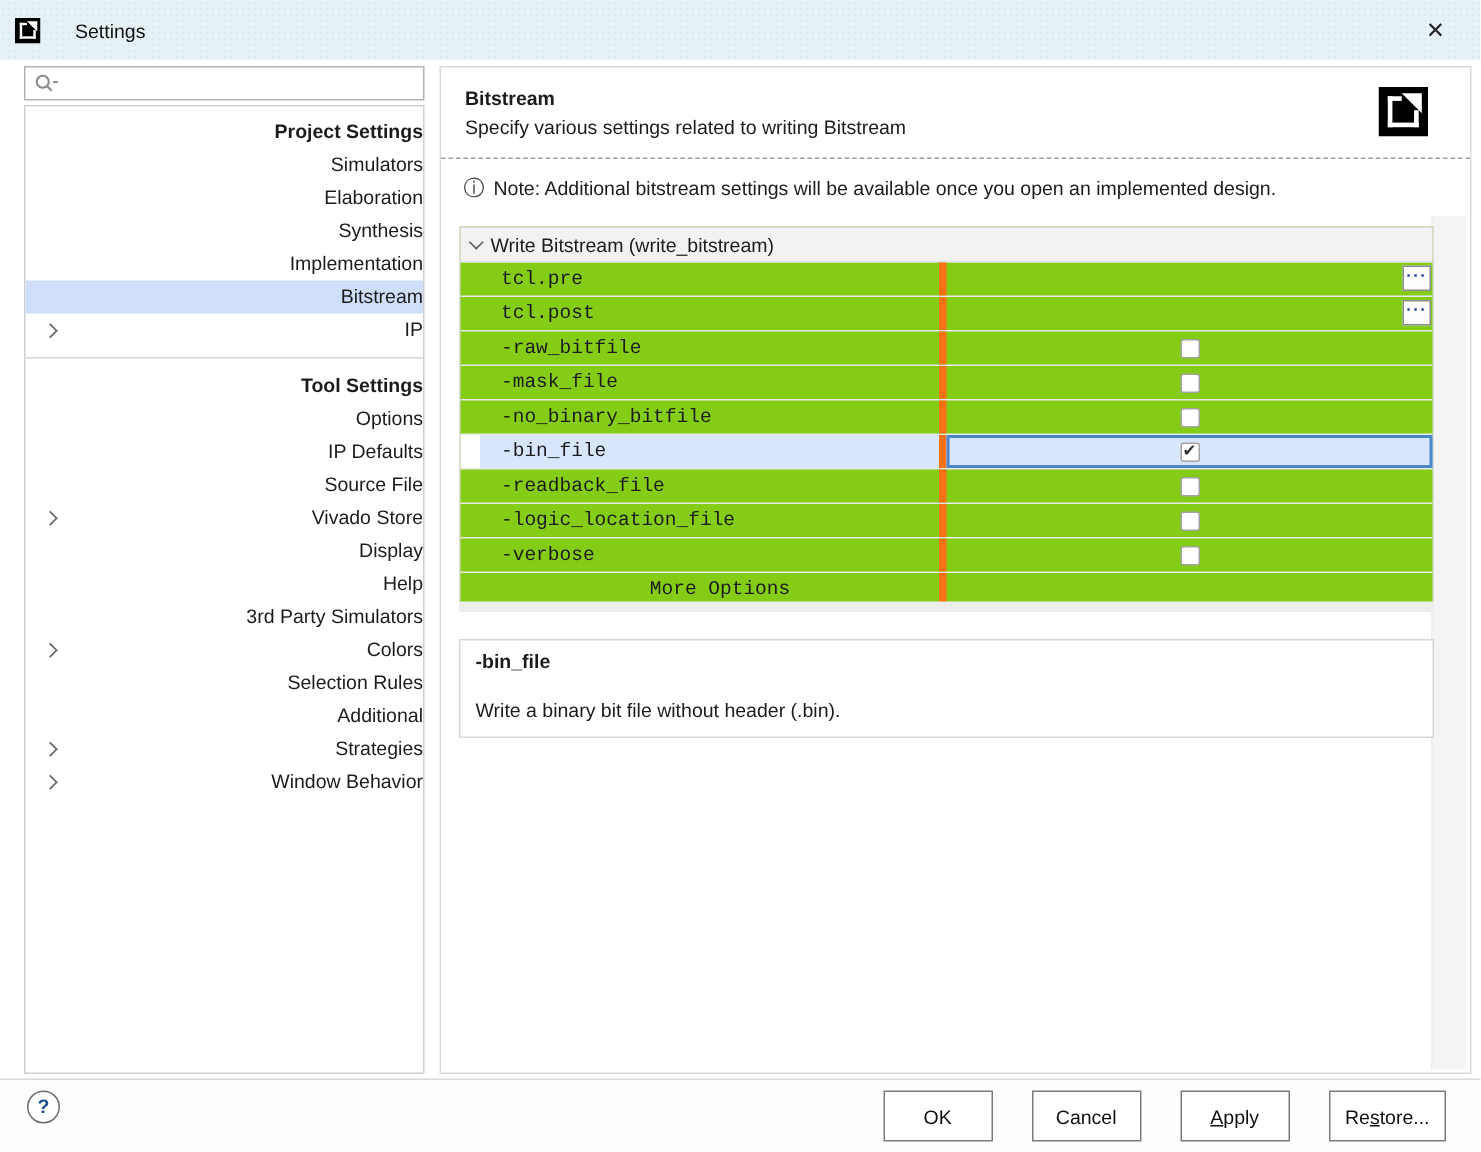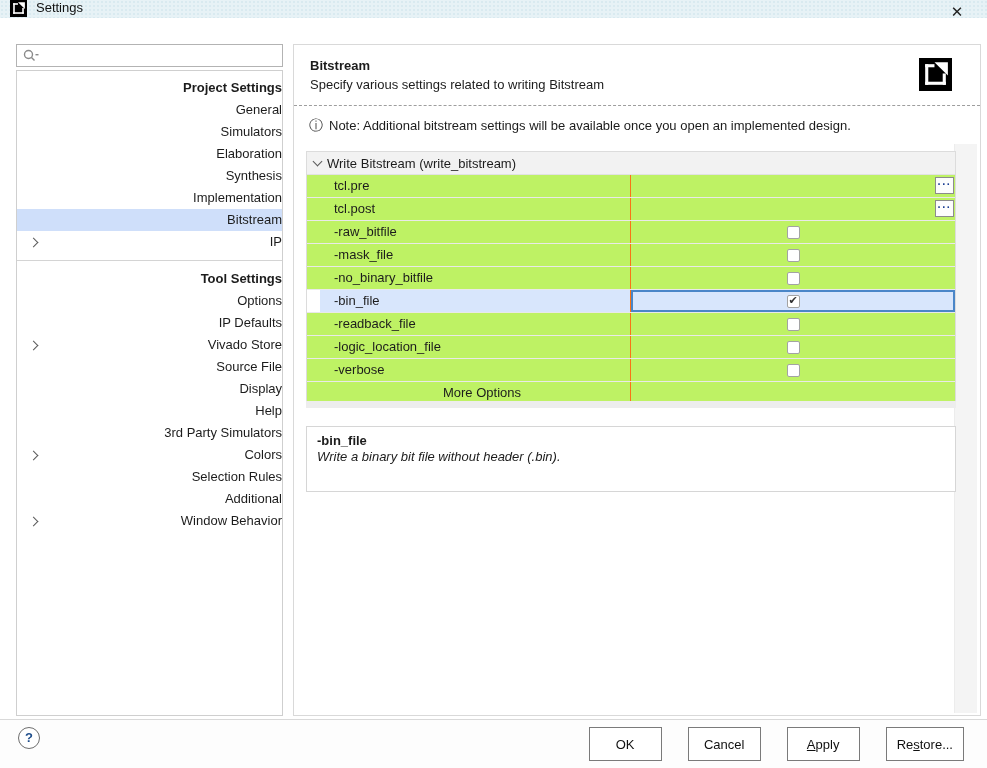--- a/index.html
+++ b/index.html
@@ -1,21 +1,21 @@
 <!DOCTYPE html>
 <html><head>
 <meta charset="utf-8">
 <style>
   html,body{margin:0;padding:0;}
   body{width:987px;height:768px;position:relative;background:#fff;
        font-family:"Liberation Sans",sans-serif;font-size:13px;color:#1c1c1c;overflow:hidden;}
   
-  .titlebar{position:absolute;top:0;left:0;right:0;height:18px;background:#e7f2f6;
+  .titlebar{position:absolute;top:0;left:0;right:0;height:40px;background:#e7f2f6;
     background-image:radial-gradient(#d9eaf0 1px, rgba(0,0,0,0) 1px);background-size:4px 4px;
-    display:flex;align-items:flex-start;padding:0 10px;box-sizing:border-box;}
+    display:flex;align-items:center;padding:0 10px;box-sizing:border-box;gap:14px;}
   .titlebar .logo16{width:17px;height:17px;margin-right:9px;}
   .titlebar .wtitle{font-size:13px;color:#111;}
   .titlebar .close{margin-left:auto;width:24px;height:24px;display:flex;align-items:center;
     justify-content:center;font-size:15px;color:#222;cursor:default;margin-right:8px;}
   
   .search{position:absolute;left:16px;top:44px;width:267px;height:23px;border:1px solid #b3b3b3;
     background:#fff;box-sizing:border-box;display:flex;align-items:center;padding:0 5px;}
   .search svg{flex:0 0 auto;}
   .search input{border:none;outline:none;flex:1;font:13px "Liberation Sans",sans-serif;height:18px;}
   
@@ -34,43 +34,43 @@
   .panel-header{position:absolute;top:0;left:0;right:0;height:61px;border-bottom:1px dashed #9e9e9e;
     padding:13px 16px;box-sizing:border-box;}
   .p-title{font-weight:bold;}
   .p-sub{margin-top:4px;}
   .panel-logo{position:absolute;right:28px;top:13px;width:33px;height:33px;}
   .note{position:absolute;top:69px;left:15px;right:40px;height:22px;display:flex;align-items:center;gap:6px;}
   .note .i-ic{color:#3c3c3c;font-size:14px;line-height:14px;}
   .gutter-scroll{position:absolute;top:99px;right:3px;bottom:2px;width:22px;background:#f4f4f4;
     border-left:1px solid #ececec;}
   
-  .tbl{position:absolute;left:12px;top:106px;width:650px;border:1px solid #dcdcdc;box-sizing:border-box;background:#bef264;}
+  .tbl{position:absolute;left:12px;top:106px;width:650px;border:1px solid #dcdcdc;box-sizing:border-box;background:#84cc16;}
   .t-sechead{height:22px;background:#f2f2f2;display:flex;align-items:center;padding-left:7px;gap:6px;
     border-bottom:1px solid #e2e2e2;}
   .t-sechead .chev{transform:rotate(45deg);margin-top:-3px;}
   .t-row{height:22px;display:flex;border-bottom:1px solid #e9e9e9;position:relative;}
   .t-row:last-child{border-bottom:none;text-align:center;}
   .t-name{width:324px;box-sizing:border-box;padding-left:27px;line-height:21px;
-    border-right:1px solid #f97316;white-space:nowrap;overflow:hidden;}
+    border-right:5px solid #f97316;white-space:nowrap;overflow:hidden;font-family:Liberation Mono, monospace;}
   .t-val{flex:1;display:flex;align-items:center;justify-content:center;position:relative;box-sizing:border-box;}
   .t-row.sel{background:linear-gradient(to right,#fff 13px,#d8e6fc 13px);}
   .t-row.sel .t-val{background:#d8e6fc;border:2px solid #4a86c8;}
   .dots{position:absolute;right:1px;top:2px;width:19px;height:17px;border:1px solid #8c8c8c;
     background:#fdfdfd;color:#1c3f94;font-weight:bold;font-size:11px;line-height:13px;
     text-align:center;letter-spacing:1px;box-sizing:border-box;cursor:default;}
   .cb{width:13px;height:13px;border:1px solid #a3a3a3;border-radius:2px;background:#fff;
     display:flex;align-items:center;justify-content:center;font-size:11px;color:#333;box-sizing:border-box;}
   .cb .mark{margin-top:-1px;}
   .hscroll{position:absolute;left:12px;top:356px;width:650px;height:7px;background:#ededed;}
   
   .desc{position:absolute;left:12px;top:381px;width:650px;height:66px;border:1px solid #d6d6d6;
     box-sizing:border-box;padding:6px 10px;background:#fff;}
   .desc .d-title{font-weight:bold;}
-  .desc .d-text{margin-top:1px;font-style:italic;}
+  .desc .d-text{margin-top:18px;}
   
   .footer{position:absolute;left:0;right:0;top:719px;height:49px;border-top:1px solid #d9d9d9;background:#fdfdfd;}
   .help{position:absolute;left:18px;top:7px;width:22px;height:22px;border:1px solid #6e6e6e;
     border-radius:50%;color:#1f4e8c;font-weight:bold;text-align:center;line-height:20px;
     box-sizing:border-box;background:#fff;cursor:default;}
   .btnrow{position:absolute;right:23px;top:7px;display:flex;gap:26px;}
   .btn{height:28px;min-width:73px;border:1px solid #7a7a7a;background:#fff;box-sizing:border-box;
     display:flex;align-items:center;justify-content:center;padding:16px 10px;
     font:13px "Liberation Sans",sans-serif;color:#111;cursor:default;}
 </style>
@@ -94,39 +94,39 @@
   <svg width="17" height="16" viewBox="0 0 17 16">
     <circle cx="6.5" cy="6.5" r="4" fill="none" stroke="#8a8a8a" stroke-width="1.4"></circle>
     <line x1="9.5" y1="9.5" x2="12.5" y2="12.5" stroke="#8a8a8a" stroke-width="1.4"></line>
     <rect x="13.5" y="6" width="3" height="1.4" fill="#8a8a8a"></rect>
   </svg>
   <input value="" placeholder="" style="">
 </div>
 
 <div class="side" id="settings-tree">
     <div class="tree-section">Project Settings</div>
-    <div class="tree-item"><span>General</span></div>
     <div class="tree-item"><span>Simulators</span></div>
     <div class="tree-item"><span>Elaboration</span></div>
     <div class="tree-item"><span>Synthesis</span></div>
     <div class="tree-item"><span>Implementation</span></div>
     <div class="tree-item selected"><span>Bitstream</span></div>
     <div class="tree-item"><span class="chev"></span><span>IP</span></div>
     <div class="tree-divider"></div>
     <div class="tree-section">Tool Settings</div>
     <div class="tree-item"><span>Options</span></div>
     <div class="tree-item"><span>IP Defaults</span></div>
+    <div class="tree-item"><span>Source File</span></div>
     <div class="tree-item"><span class="chev"></span><span>Vivado Store</span></div>
-    <div class="tree-item"><span>Source File</span></div>
     <div class="tree-item"><span>Display</span></div>
     <div class="tree-item"><span>Help</span></div>
     <div class="tree-item"><span>3rd Party Simulators</span></div>
     <div class="tree-item"><span class="chev"></span><span>Colors</span></div>
     <div class="tree-item"><span>Selection Rules</span></div>
     <div class="tree-item"><span>Additional</span></div>
+    <div class="tree-item"><span class="chev"></span><span>Strategies</span></div>
     <div class="tree-item"><span class="chev"></span><span>Window Behavior</span></div>
   </div>
 
 <div class="panel">
   <div class="panel-header">
     <div class="p-title">Bitstream</div>
     <div class="p-sub">Specify various settings related to writing Bitstream</div>
     <svg class="panel-logo" viewBox="0 0 32 32">
       <rect width="32" height="32" fill="#000"></rect>
       <rect x="6" y="6" width="9" height="3" fill="#fff"></rect>

